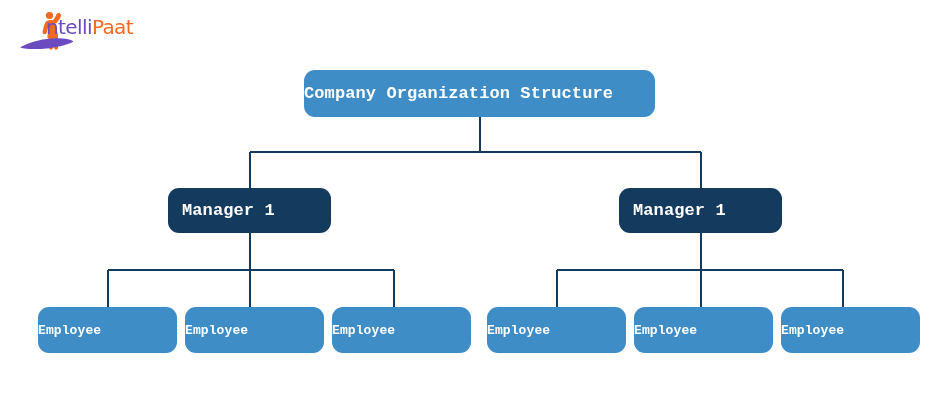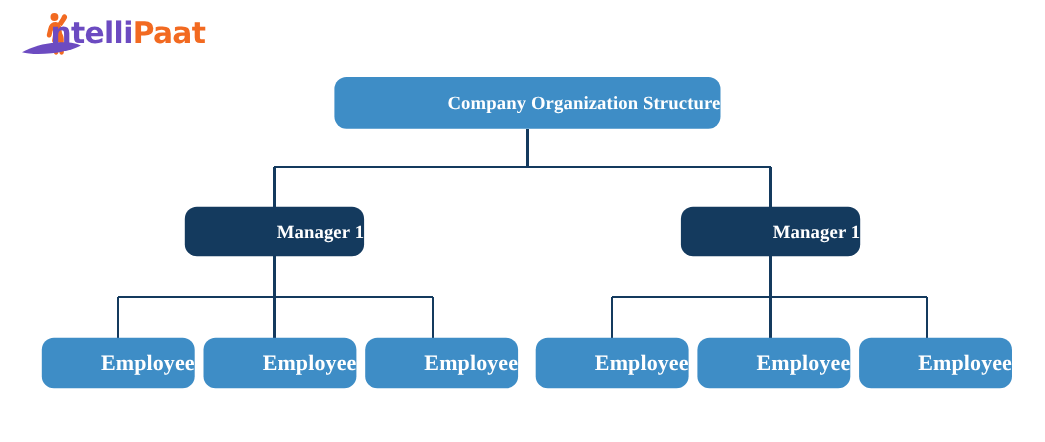--- a/index.html
+++ b/index.html
@@ -28,22 +28,22 @@
     top: 6px;
     width: 170px;
     height: 50px;
   }
   #logo svg { display: block; }
   .logo-text {
     position: absolute;
     left: 28px;
     top: 9px;
     font-family: "DejaVu Sans", sans-serif;
-    font-size: 27px;
-    font-weight: bold;
+    font-size: 20px;
+    font-weight: normal;
     letter-spacing: -0.6px;
     white-space: nowrap;
   }
   .logo-intelli { color: #6C4BC1; }
   .logo-paat    { color: #F26A21; }
 
   
   #connectors {
     position: absolute;
     left: 0;
@@ -51,44 +51,44 @@
     width: 950px;
     height: 402px;
     pointer-events: none;
   }
 
   
   .node {
     position: absolute;
     display: flex;
     align-items: center;
-    justify-content: flex-end;
+    justify-content: flex-start;
     box-sizing: border-box;
     border-radius: 11px;
     color: #ffffff;
-    font-family: Liberation Serif, serif;
+    font-family: Liberation Mono, monospace;
     font-weight: bold;
     text-align: center;
     white-space: nowrap;
     z-index: 2;
   }
   .node-root {
     background: #3E8DC6;
     font-size: 17px;
     letter-spacing: 0.1px;
   }
   .node-manager {
     background: #143A5E;
     font-size: 17px;
     letter-spacing: 0.1px;
     padding-left: 14px;
   }
   .node-employee {
     background: #3E8DC6;
-    font-size: 20px;
+    font-size: 13px;
     letter-spacing: 0.1px;
   }
 </style>
 </head>
 <body>
 
 <div id="canvas">
 
   <div id="logo">
     <svg width="170" height="50" viewBox="0 0 170 50">

